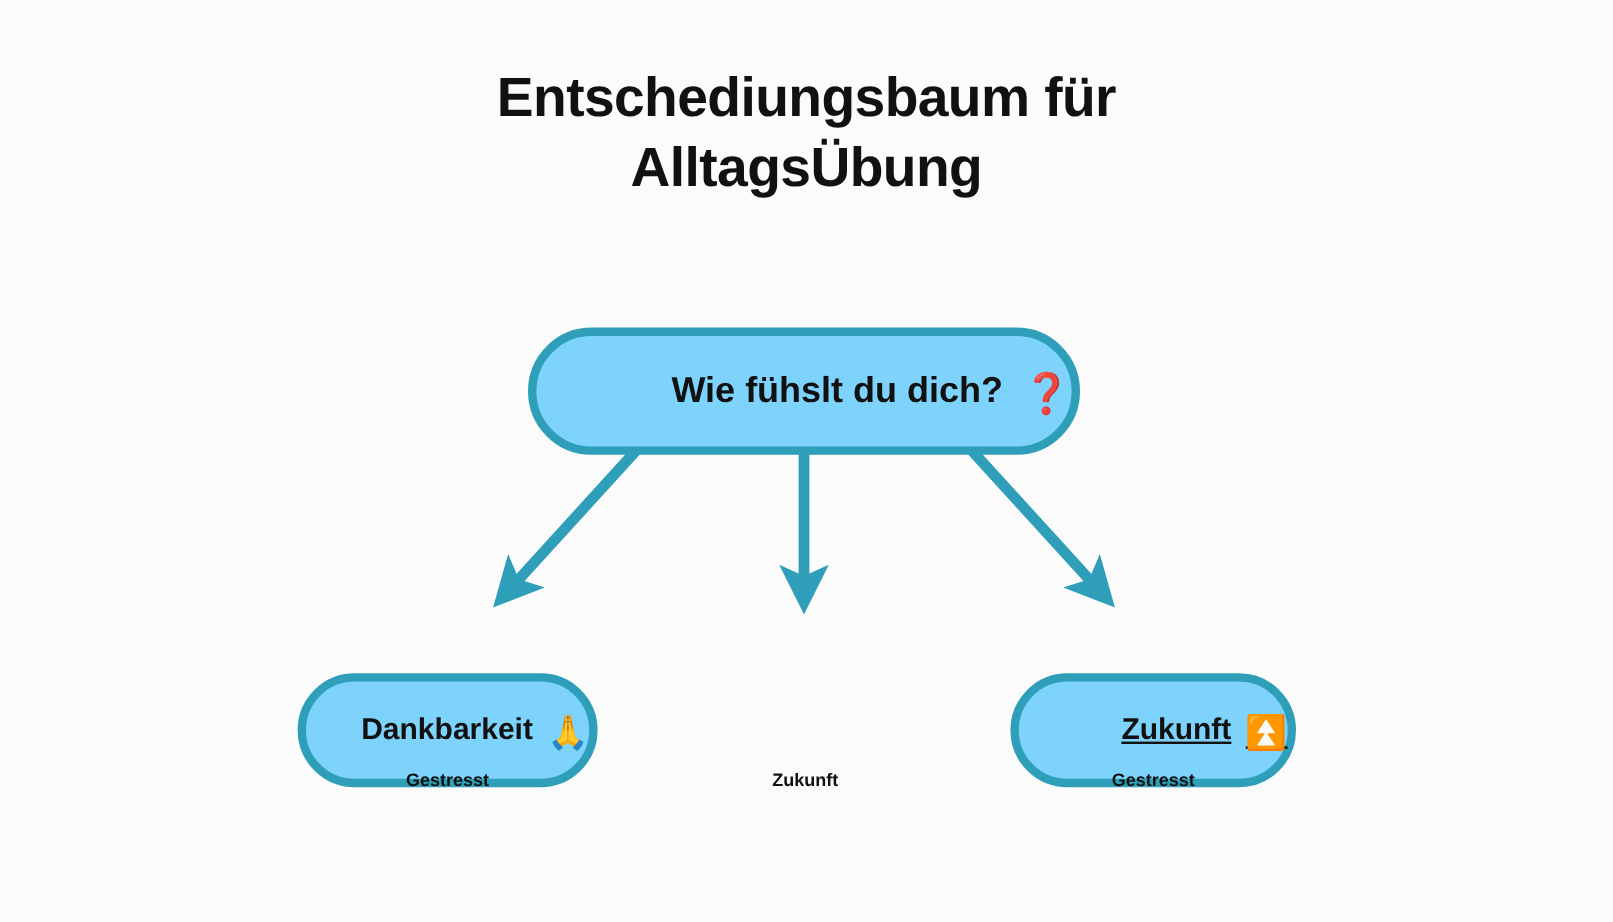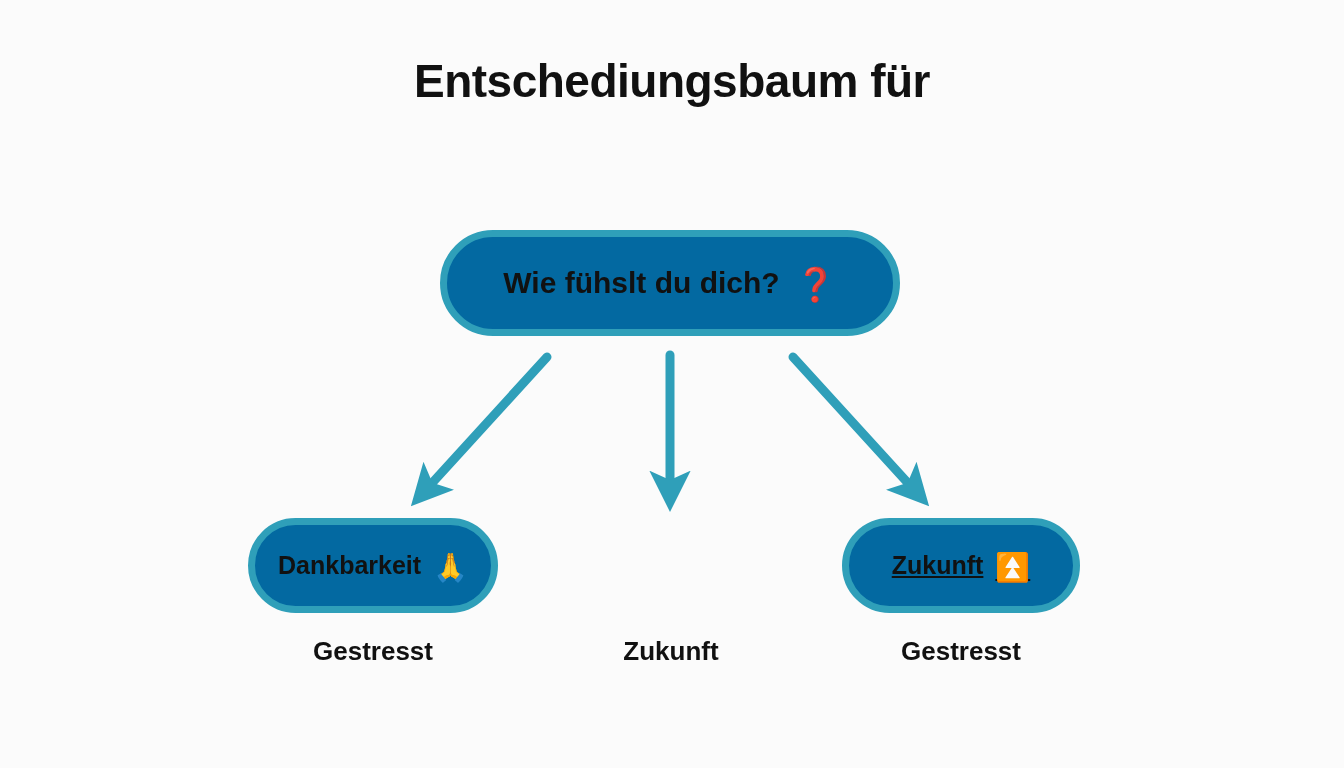--- a/index.html
+++ b/index.html
@@ -47,31 +47,32 @@
     top: 0;
     width: 1344px;
     height: 768px;
     pointer-events: none;
   }
 
   
   .node {
     position: absolute;
     box-sizing: border-box;
-    background: #0369a1;
+    background: #7dd3fc;
     border-style: solid;
     border-color: #2f9fb9;
     border-radius: 999px;
     display: flex;
     align-items: center;
-    justify-content: center;
+    justify-content: flex-end;
     color: #111111;
     font-family: "Liberation Sans", sans-serif;
     font-weight: bold;
     white-space: nowrap;
+    margin-top: 43px;
   }
 
   .node .node-text {
     display: inline-block;
   }
   .node .node-icon {
     display: inline-block;
     font-family: "DejaVu Sans", sans-serif;
     font-weight: normal;
     color: #111111;
@@ -114,34 +115,35 @@
   
   .branch-caption {
     position: absolute;
     top: 634px;
     height: 34px;
     line-height: 34px;
     text-align: center;
     color: #111111;
     font-family: "Liberation Sans", sans-serif;
     font-weight: bold;
-    font-size: 26px;
+    font-size: 15px;
     white-space: nowrap;
   }
   #caption-left   { left: 248px; width: 250px; }
   #caption-middle { left: 552px; width: 238px; }
   #caption-right  { left: 842px; width: 238px; }
 </style>
 </head>
 <body>
 
 <div id="canvas">
 
   <div id="title">
     <span class="tline">Entschediungsbaum für</span>
+    <span class="tline">AlltagsÜbung</span>
   </div>
 
   <svg id="connectors" viewBox="0 0 1344 768">
     <defs>
       <marker id="arrowhead" markerWidth="4.6" markerHeight="4.6" refX="2.6" refY="2.3" orient="auto" markerUnits="strokeWidth">
         <path d="M0,0 L4.6,2.3 L0,4.6 L1.05,2.3 z" fill="#2f9fb9"></path>
       </marker>
     </defs>
     <line x1="547" y1="357" x2="423" y2="493" stroke="#2f9fb9" stroke-width="9" stroke-linecap="round" marker-end="url(#arrowhead)"></line>
     <line x1="670" y1="355" x2="670" y2="494" stroke="#2f9fb9" stroke-width="9" stroke-linecap="round" marker-end="url(#arrowhead)"></line>

